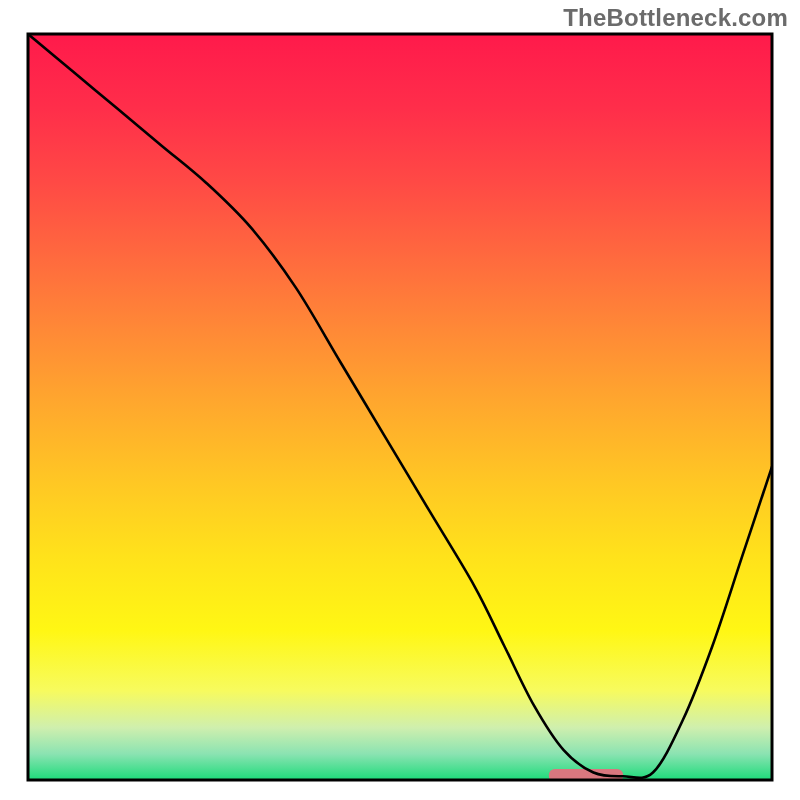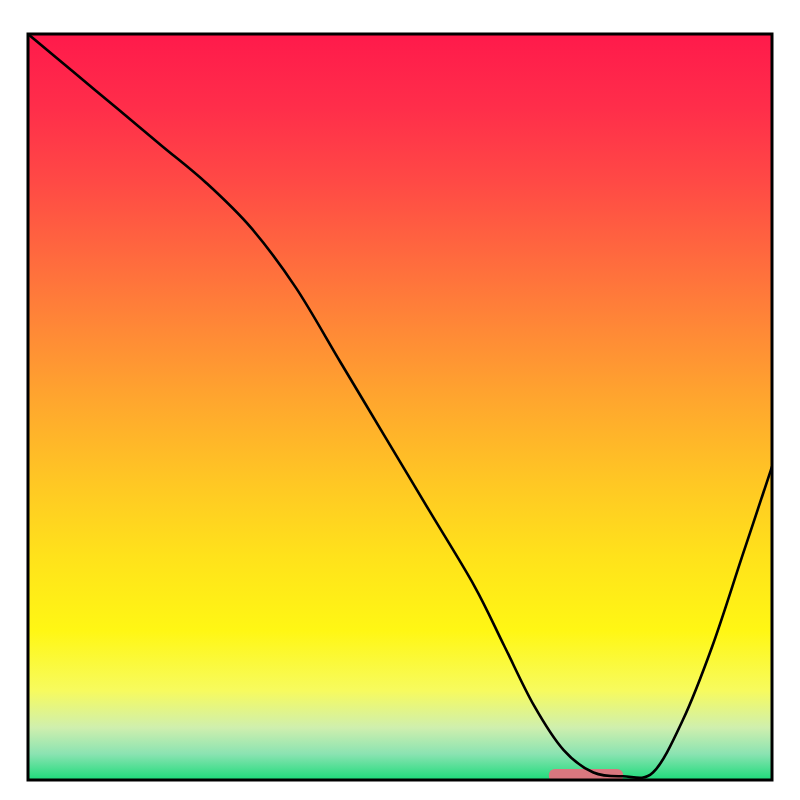--- a/index.html
+++ b/index.html
@@ -27,20 +27,21 @@
     user-select: none;
   }
   svg {
     display: block;
   }
 </style>
 </head>
 <body>
 
 <div class="stage">
+  <div class="watermark">TheBottleneck.com</div>
 
   <svg id="chart-svg" width="800" height="800" viewBox="0 0 800 800">
     <defs>
       <linearGradient id="bg-grad" x1="0" y1="0" x2="0" y2="1">
           <stop offset="0.00%" stop-color="#ff1a4b"></stop>
           <stop offset="10.00%" stop-color="#ff2e4a"></stop>
           <stop offset="20.00%" stop-color="#ff4a45"></stop>
           <stop offset="30.00%" stop-color="#ff6a3e"></stop>
           <stop offset="40.00%" stop-color="#ff8a36"></stop>
           <stop offset="50.00%" stop-color="#ffa92d"></stop>

